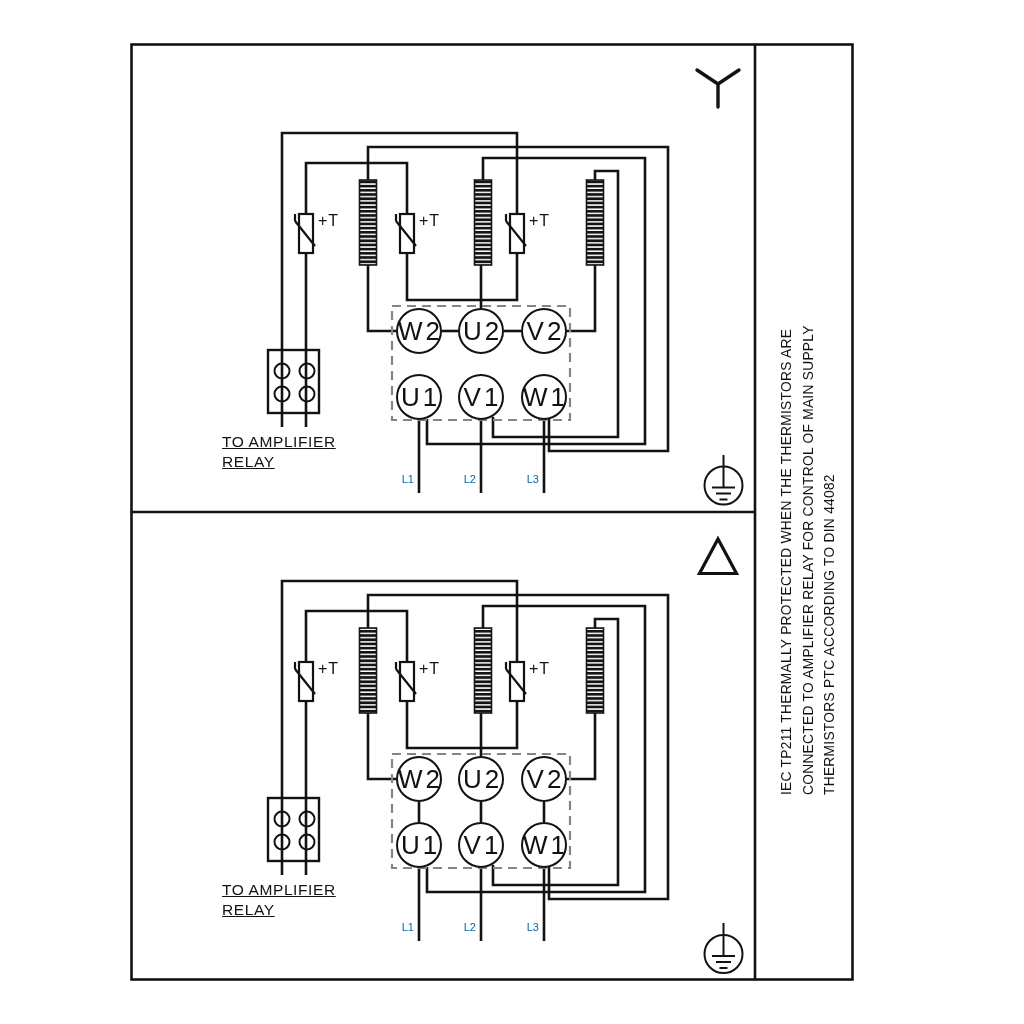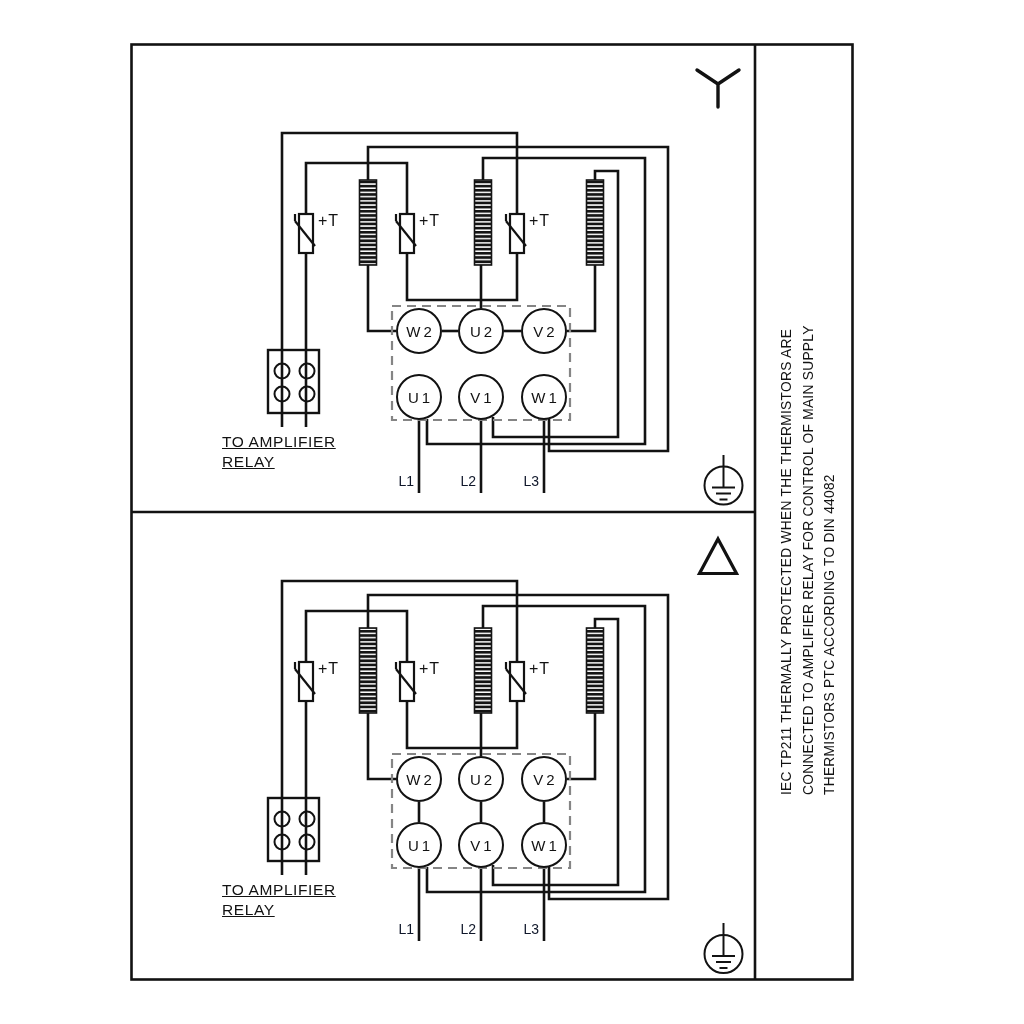--- a/index.html
+++ b/index.html
@@ -1,23 +1,23 @@
 <!DOCTYPE html>
 <html><head>
 <meta charset="utf-8">
 <style>
   html,body{margin:0;padding:0;background:#ffffff;}
   .stage{position:relative;width:1024px;height:1024px;background:#ffffff;overflow:hidden;
          font-family:"Liberation Sans","DejaVu Sans",sans-serif;color:#121212;}
   .stage svg{position:absolute;left:0;top:0;}
   .term{position:absolute;width:46px;height:46px;border:2px solid #121212;border-radius:50%;
-        display:flex;align-items:center;justify-content:center;font-size:15px;
+        display:flex;align-items:center;justify-content:center;font-size:26px;
         letter-spacing:3px;padding-left:3px;box-sizing:border-box;color:#121212;background:transparent;}
   .tlabel{position:absolute;font-size:16px;letter-spacing:1px;color:#121212;}
-  .llabel{position:absolute;width:28px;text-align:right;font-size:14px;color:#0f172a;}
+  .llabel{position:absolute;width:28px;text-align:right;font-size:11px;color:#0369a1;}
   .note{position:absolute;font-size:15.5px;letter-spacing:0.6px;color:#121212;text-decoration:underline;}
   .side-note{position:absolute;left:776px;top:795px;transform:rotate(-90deg);
              transform-origin:0 0;white-space:nowrap;line-height:21.5px;
              font-size:13.8px;letter-spacing:0.25px;color:#121212;}
 </style>
 </head>
 <body>
 
 <div class="stage">
 

